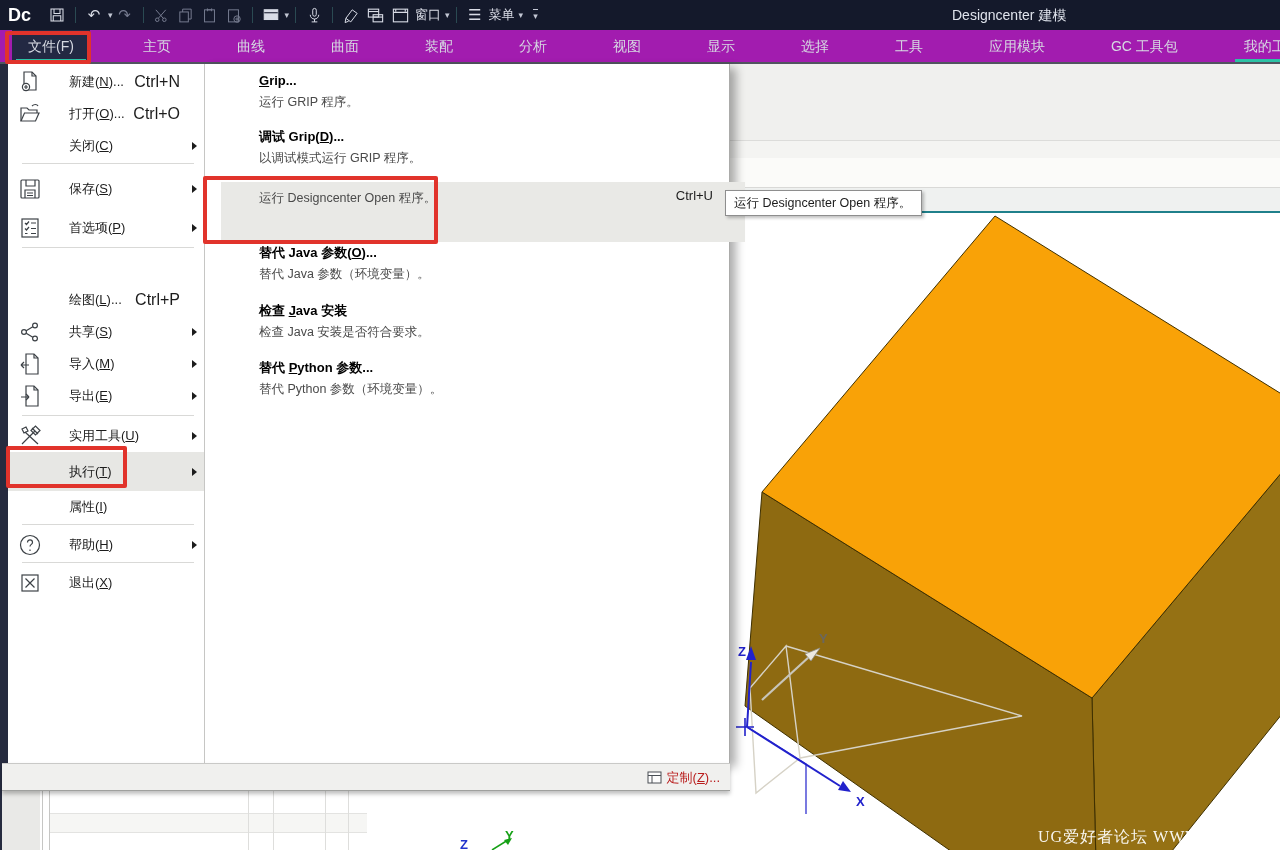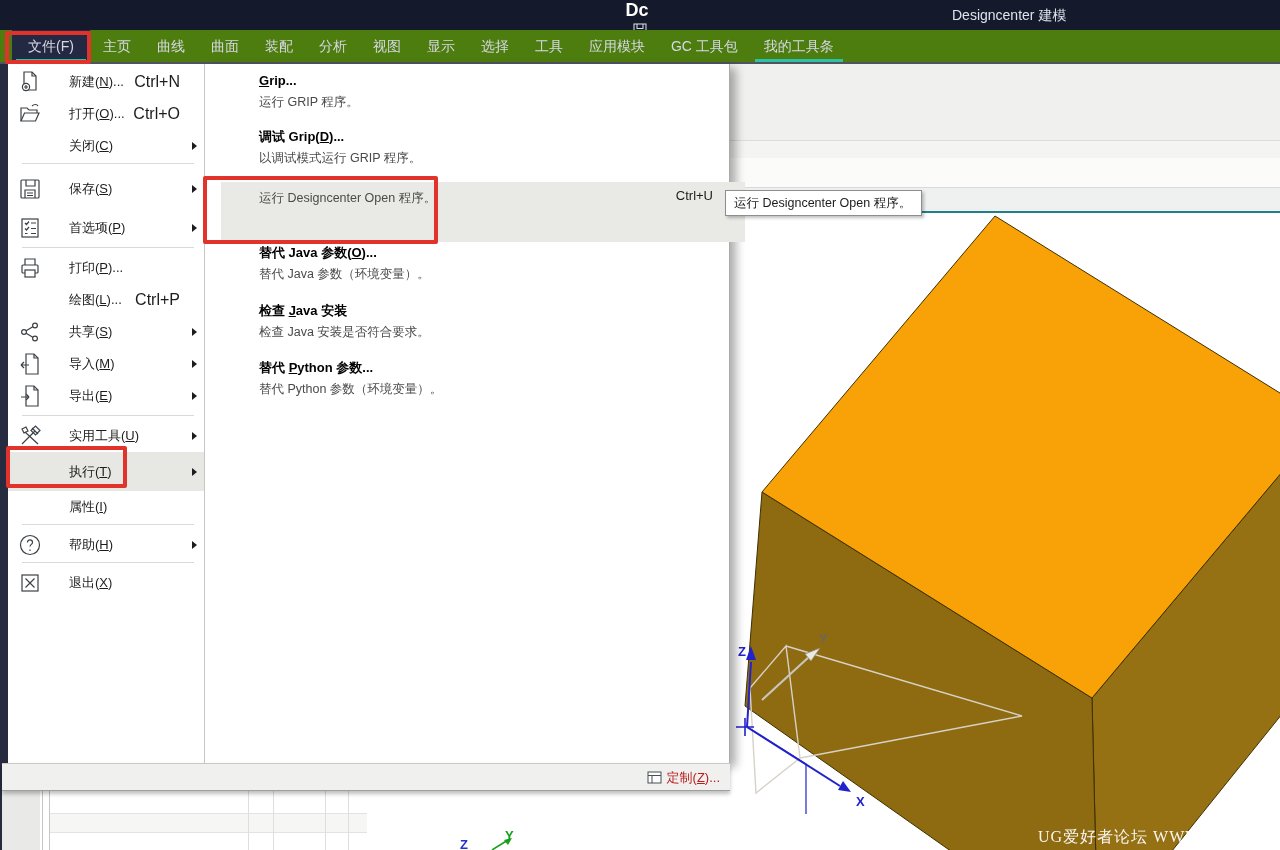--- a/index.html
+++ b/index.html
@@ -2,35 +2,35 @@
 <html><head>
 <meta charset="utf-8">
 <style>
   html,body{margin:0;padding:0;background:#333;}
   *{box-sizing:border-box;}
   #app{position:relative;width:1280px;height:850px;overflow:hidden;background:#fff;
        font-family:"Liberation Sans",sans-serif;-webkit-font-smoothing:antialiased;}
 
   
   .titlebar{position:absolute;left:0;top:0;width:1280px;height:30px;background:#14192b;
-            display:flex;align-items:center;color:#d9dce6;flex-direction:column;}
+            display:flex;align-items:center;color:#d9dce6;}
   .tb-logo{font-weight:bold;font-size:18px;color:#fff;margin:0 14px 0 8px;letter-spacing:0;}
   .tb-ico{display:inline-flex;align-items:center;justify-content:center;height:26px;min-width:24px;
           padding:0 3px;font-size:15px;color:#d9dce6;}
   .tb-ico.dis{color:#767b90;}
   .tb-ico svg{stroke:#d9dce6;fill:none;stroke-width:1.4;}
   .tb-ico.dis svg{stroke:#767b90;}
   .tb-sep{width:1px;height:16px;background:#2a4a52;margin:0 6px;}
   .tb-caret{font-size:9px;color:#c3c7d4;margin-left:2px;}
   .tb-text{font-size:13px;color:#d9dce6;margin:0 2px;}
   .tb-title{position:absolute;left:952px;top:7px;font-size:14px;color:#dfe3ec;}
 
   
-  .tabbar{position:absolute;left:0;top:30px;width:1280px;height:32px;background:#4d7c0f;
-          display:flex;align-items:stretch;color:#d6d9e2;}
+  .tabbar{position:absolute;left:0;top:30px;width:1280px;height:32px;background:#a21caf;
+          display:flex;align-items:stretch;color:#d6d9e2;gap:40px;}
   .tab{position:relative;padding:0 13px;line-height:32px;font-size:14px;white-space:nowrap;}
   .tab.first{margin-left:12px;padding:0 16px;background:#232943;}
   .tab.teal::after{content:"";position:absolute;left:4px;right:4px;bottom:0;height:3px;background:#2cc2a5;}
   .strip{position:absolute;left:0;top:62px;width:1280px;height:2px;background:#51545f;}
 
   
   .rb1{position:absolute;left:730px;top:64px;width:550px;height:77px;background:#f0f0ee;border-bottom:1px solid #dcdcda;}
   .rb2{position:absolute;left:730px;top:141px;width:550px;height:17px;background:#f4f4f2;}
   .rb3{position:absolute;left:730px;top:158px;width:550px;height:30px;background:#fbfbf9;border-bottom:1px solid #d9d9d7;}
   .rb4{position:absolute;left:730px;top:188px;width:550px;height:23px;background:#eff1f0;}
@@ -315,29 +315,20 @@
         <svg width="24" height="24" viewBox="0 0 24 24">
             <rect x="4" y="3" width="16" height="18"></rect>
             <path d="M7 7l1.5 1.5L11 5.5M13 7h5M7 12.5l1.5 1.5L11 11M13 12.5h5M7 17.5h2.5M13 17.5h5"></path>
           </svg></span>
       <span class="lab"><span>首选项(</span><span class="mn">P</span><span>)</span></span>
       <span class="arr"></span>
     </div>
 
     <div class="msep" style="top:183px"></div>
 
-    <div class="mrow" style="top:188px">
-      <span class="micon">
-        <svg width="24" height="24" viewBox="0 0 24 24">
-            <path d="M7 9V3h10v6"></path>
-            <rect x="4" y="9" width="16" height="8" rx="1"></rect>
-            <rect x="7" y="14" width="10" height="7" fill="#fff"></rect>
-          </svg></span>
-      <span class="lab"><span>打印(</span><span class="mn">P</span><span>)...</span></span>
-    </div>
 
     <div class="mrow" style="top:220px">
       <span class="lab"><span>绘图(</span><span class="mn">L</span><span>)...</span></span>
       <span class="sc">Ctrl+P</span>
     </div>
 
     <div class="mrow" style="top:252px">
       <span class="micon">
         <svg width="24" height="24" viewBox="0 0 24 24">
             <circle cx="6" cy="12" r="2.4"></circle>

